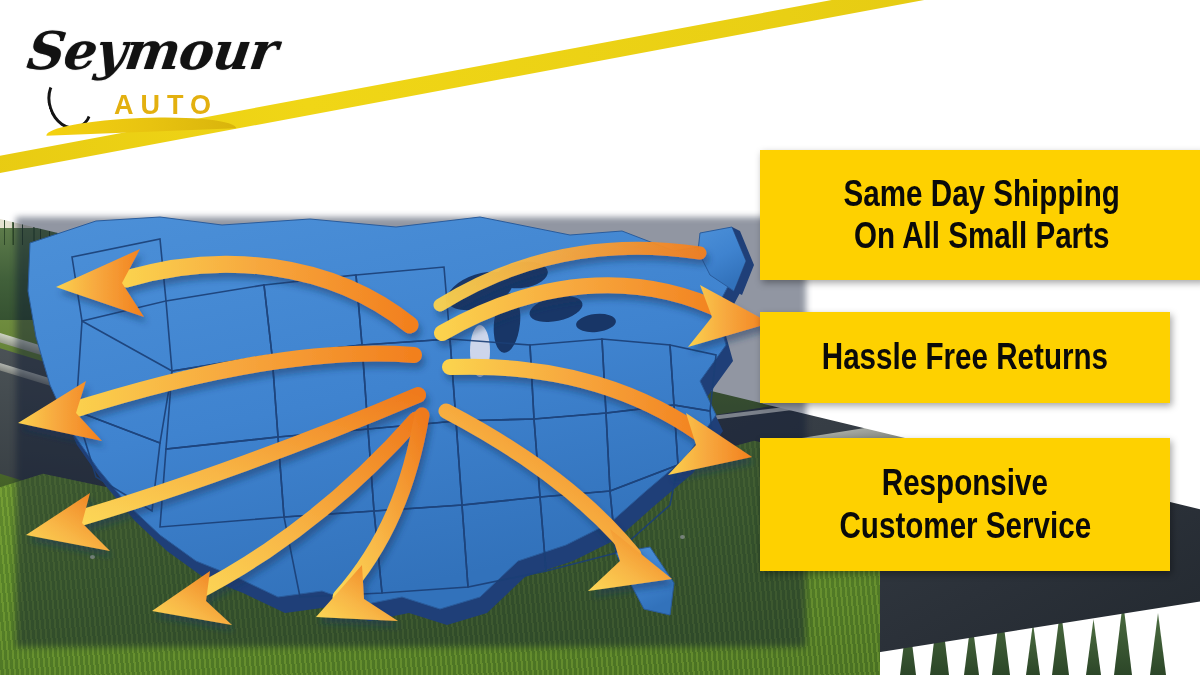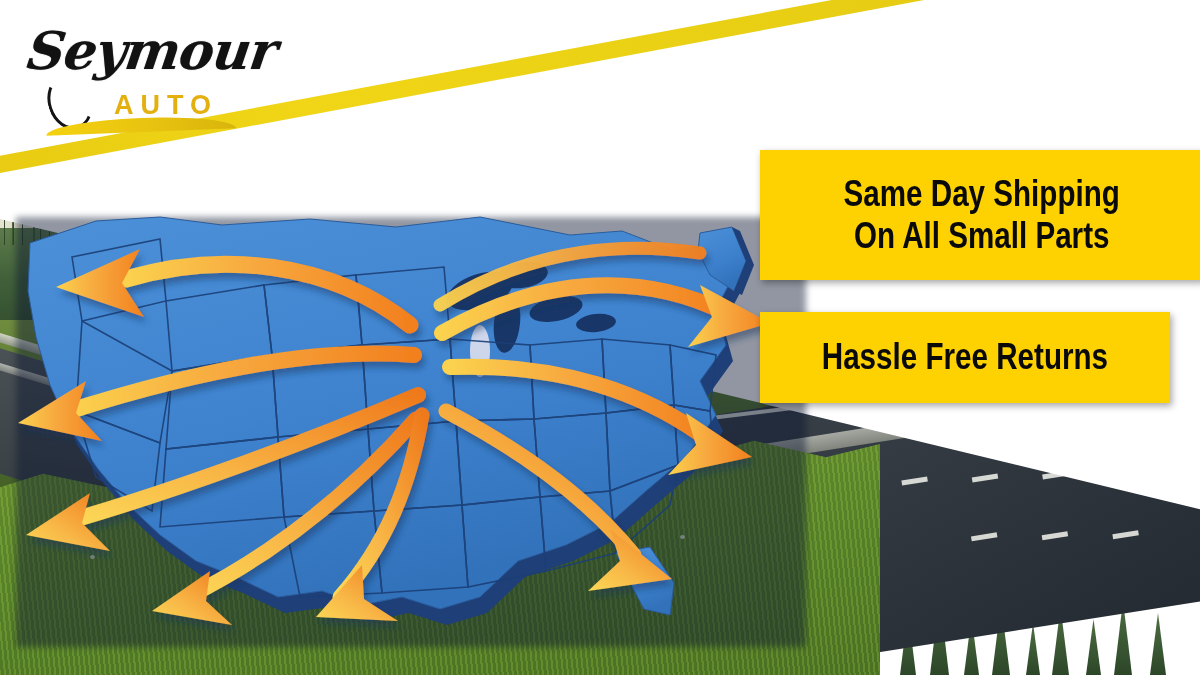--- a/index.html
+++ b/index.html
@@ -438,14 +438,18 @@
 
   <div class="cbox" id="box1">
     <span>Same Day Shipping</span>
     <span>On All Small Parts</span>
   </div>
 
   <div class="cbox" id="box2">
     <span>Hassle Free Returns</span>
   </div>
 
+  <div class="cbox" id="box3">
+    <span>Responsive</span>
+    <span>Customer Service</span>
+  </div>
 
 </div>
 
 </body></html>

